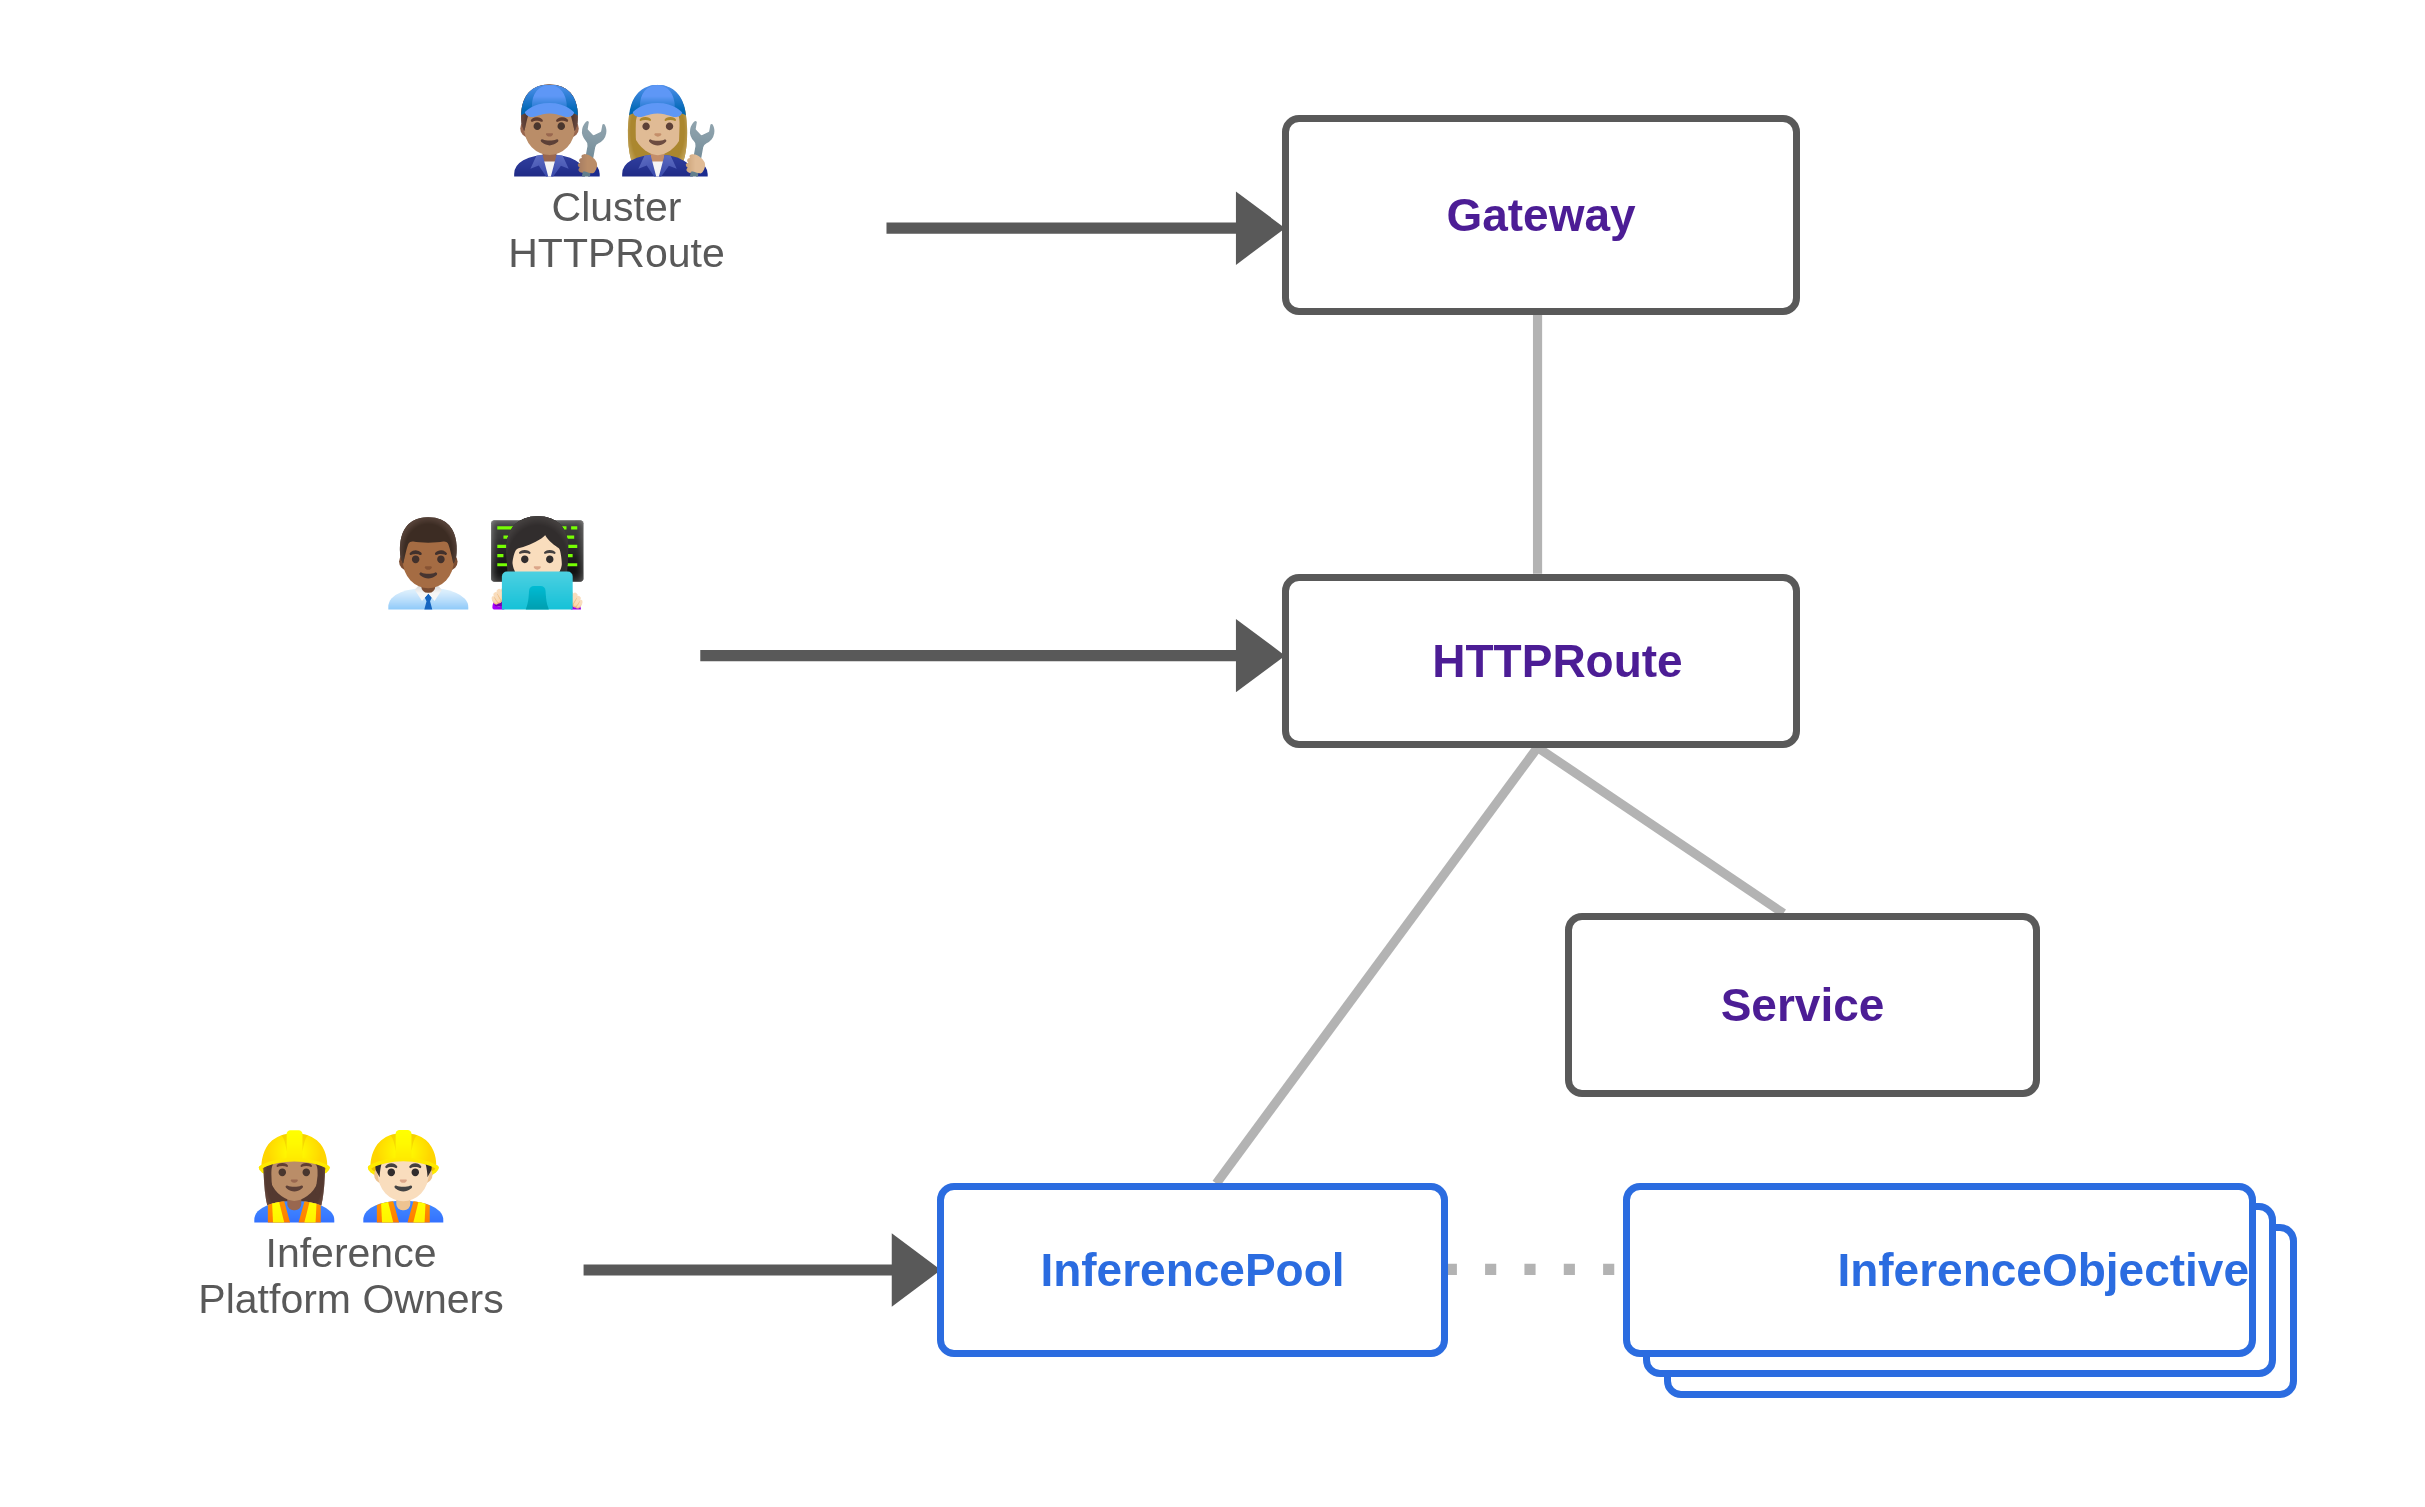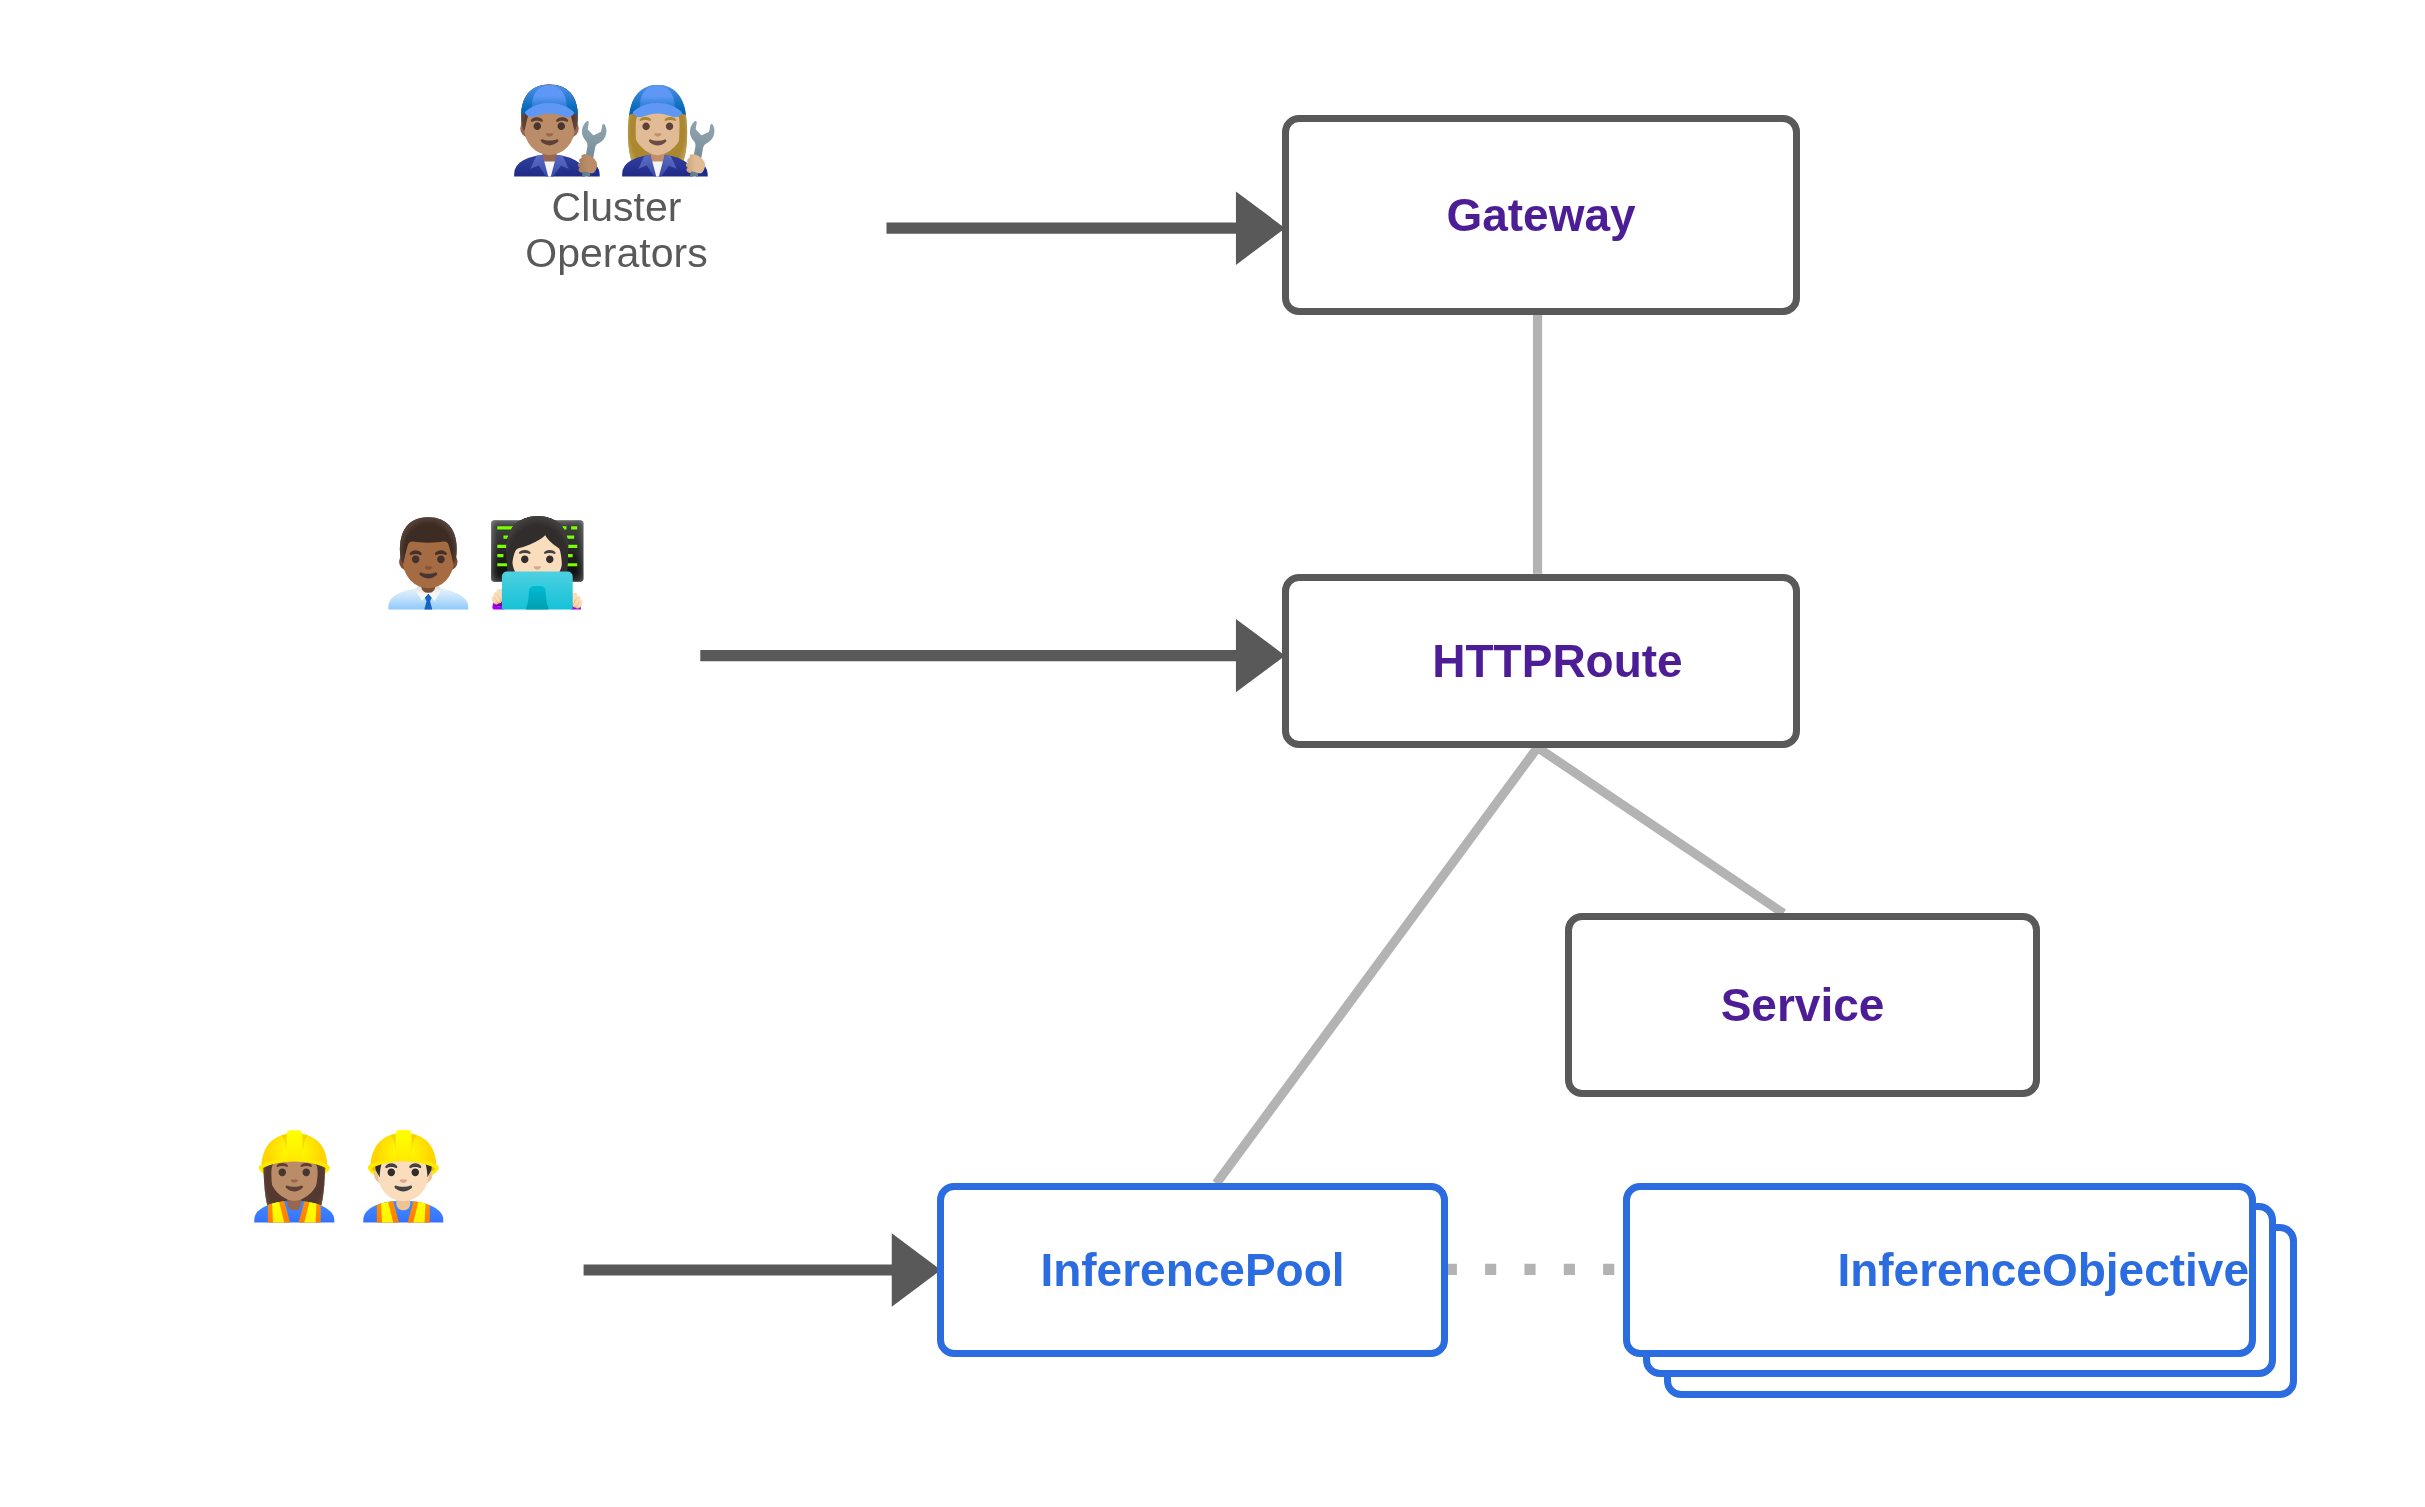--- a/index.html
+++ b/index.html
@@ -114,29 +114,31 @@
 
     <g>
       <line x1="890" y1="1937" x2="1370" y2="1937" stroke="#595959" stroke-width="17"></line>
       <polygon points="1360,1881 1435,1937 1360,1993" fill="#595959"></polygon>
     </g>
   </svg>
 
   <div class="actor" style="left:433px; top:85px; width:367px;">
     <div class="actor-emoji">👨🏽‍🔧👩🏼‍🔧</div>
     <div class="actor-label">Cluster
-Operators</div>
+HTTPRoute</div>
   </div>
 
   <div class="actor" style="left:282px; top:518px; width:406px;">
     <div class="actor-emoji">👨🏾‍💼👩🏻‍💻</div>
   </div>
 
   <div class="actor" style="left:125px; top:1131px; width:452px;">
     <div class="actor-emoji">👷🏽‍♀️👷🏻‍♂️</div>
+    <div class="actor-label">Inference
+Platform Owners</div>
   </div>
 
   <div class="node node-gray" style="left:1282px; top:115px; width:518px; height:200px;">
     <span class="node-label">Gateway</span>
   </div>
 
   <div class="node node-gray" style="left:1282px; top:574px; width:518px; height:174px;padding-left:33px;">
     <span class="node-label">HTTPRoute</span>
   </div>
 

